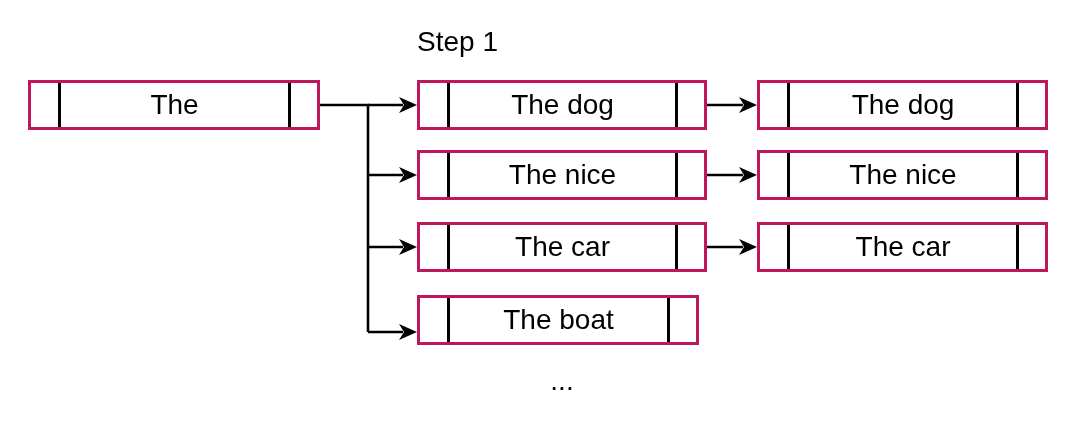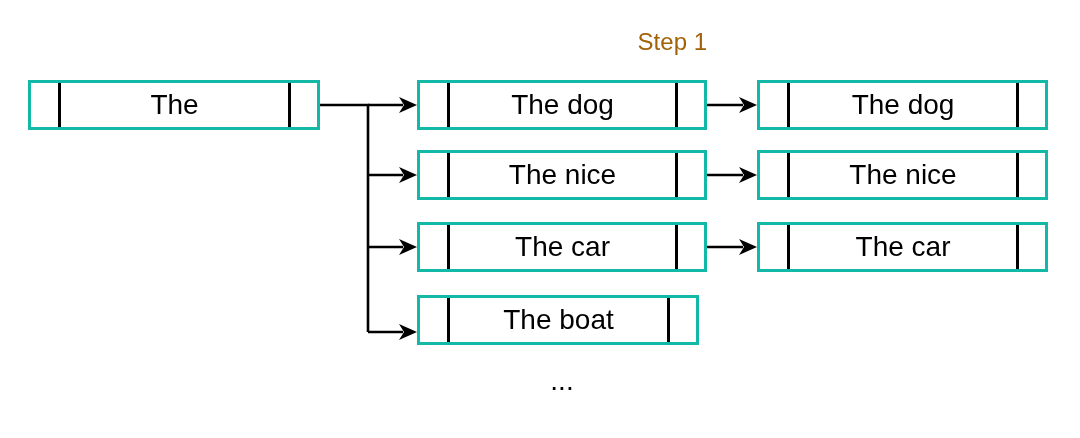--- a/index.html
+++ b/index.html
@@ -14,30 +14,30 @@
     height: 438px;
     background: #ffffff;
     overflow: hidden;
     color: #000000;
   }
   .diagram-title {
     position: absolute;
     left: 417px;
     top: 26px;
     width: 290px;
-    text-align: right;
-    font-size: 24px;
+    text-align: left;
+    font-size: 28px;
     line-height: 32px;
-    color: #a16207;
+    color: #000000;
   }
   .node {
     position: absolute;
     display: flex;
     box-sizing: border-box;
-    border: 3px solid #14b8a6;
+    border: 3px solid #be185d;
     background: #ffffff;
     height: 50px;
   }
   .cell-left {
     width: 27px;
     border-right: 3px solid #000000;
     flex: 0 0 auto;
   }
   .cell-right {
     width: 26px;

